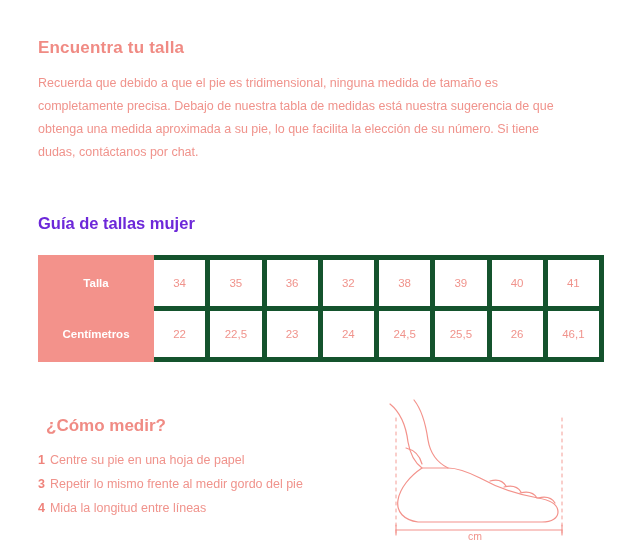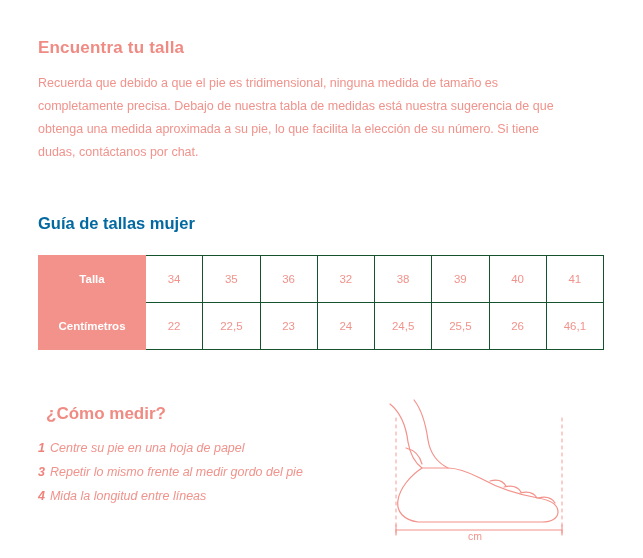--- a/index.html
+++ b/index.html
@@ -40,30 +40,30 @@
     color: #f0938c;
     max-width: 558px;
   }
 
   
   .guide-title {
     margin: 0;
     padding-top: 50px;
     font-size: 16.5px;
     font-weight: bold;
-    color: #0369a1;
+    color: #6d28d9;
   }
   .size-table {
     margin-top: 22px;
     border-collapse: collapse;
     width: 566px;
     table-layout: fixed;
   }
   .size-table td, .size-table th {
-    border: 1px solid #14532d;
+    border: 5px solid #14532d;
     height: 46px;
     text-align: center;
     vertical-align: middle;
     font-size: 11.5px;
     color: #f0938c;
     font-weight: normal;
     padding: 0;
   }
   .size-table th.row-head {
     background: #f3928b;
@@ -79,21 +79,20 @@
     margin: 8px;
     padding-top: 46px;
     font-size: 17px;
     font-weight: bold;
     color: #f08b84;
   }
   .steps {
     margin: 14px 0 0 0;
     padding: 0;
     list-style: none;
-    font-style: italic;
   }
   .steps li {
     font-size: 12.5px;
     line-height: 21px;
     color: #f0938c;
     margin-bottom: 3px;
   }
   .steps li .num {
     font-weight: bold;
     color: #ef837b;

